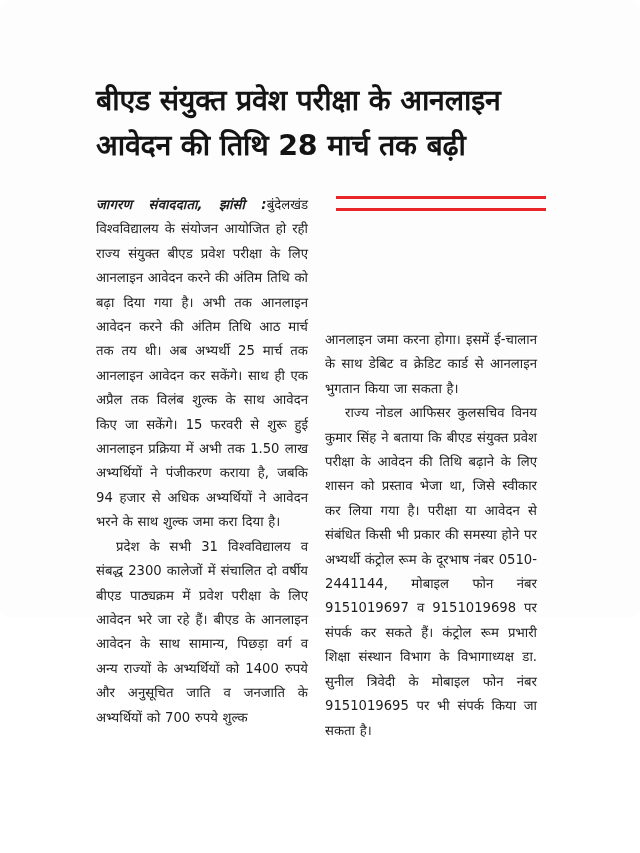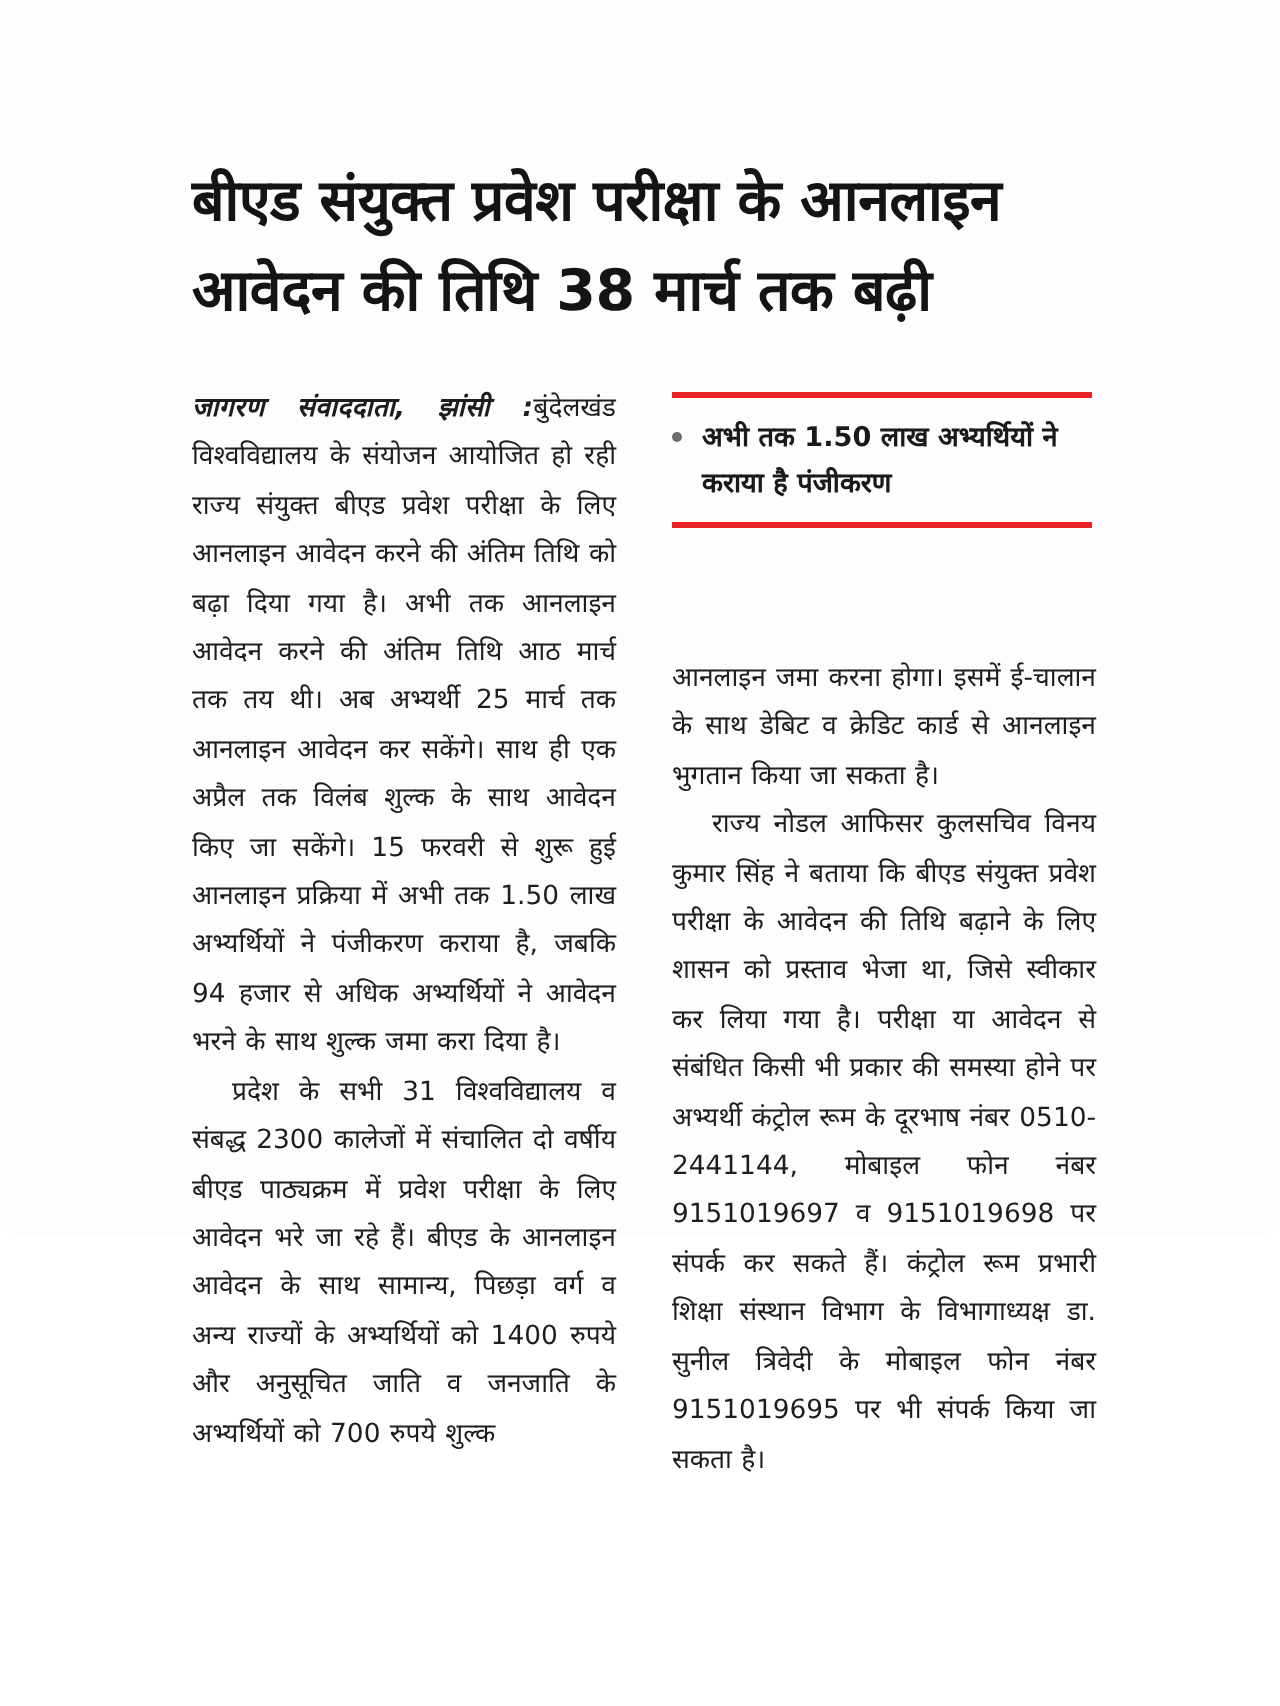--- a/index.html
+++ b/index.html
@@ -50,21 +50,21 @@
     top: 193px;
     width: 452px;
     height: 595px;
   }
   .col {
     position: absolute;
     top: 0;
     width: 212px;
   }
   #col-left  { left: 0; }
-  #col-right { left: 240px; }
+  #col-right { left: 229px; }
 
   .para {
     font-family: "DejaVu Sans", sans-serif;
     font-size: 13.2px;
     line-height: 24.4px;
     color: #1d1d1d;
     text-align: justify;
     text-align-last: left;
     margin: 0;
     word-spacing: 0.5px;
@@ -122,30 +122,26 @@
   
   #col-right .after-box { margin-top: 0; }
 </style>
 </head>
 <body>
 
 <div id="clipping">
 
   <div id="headline">
     <div class="headline-line">बीएड संयुक्त प्रवेश परीक्षा के आनलाइन</div>
-    <div class="headline-line">आवेदन की तिथि 38 मार्च तक बढ़ी</div>
+    <div class="headline-line">आवेदन की तिथि 28 मार्च तक बढ़ी</div>
   </div>
 
   <div id="bullet-box">
     <div class="rule-red rule-top"></div>
     <ul class="bullet-list">
-      <li class="bullet-item">
-        <span class="bullet-dot"></span>
-        <span>अभी तक 1.50 लाख अभ्यर्थियों ने कराया है पंजीकरण</span>
-      </li>
     </ul>
     <div class="rule-red rule-bottom"></div>
   </div>
 
   <div id="columns">
 
     <div class="col" id="col-left">
       <p class="para dateline-para"><span class="dateline">जागरण संवाददाता, झांसी :</span><span>बुंदेलखंड विश्वविद्यालय के संयोजन आयोजित हो रही राज्य संयुक्त बीएड प्रवेश परीक्षा के लिए आनलाइन आवेदन करने की अंतिम तिथि को बढ़ा दिया गया है। अभी तक आनलाइन आवेदन करने की अंतिम तिथि आठ मार्च तक तय थी। अब अभ्यर्थी 25 मार्च तक आनलाइन आवेदन कर सकेंगे। साथ ही एक अप्रैल तक विलंब शुल्क के साथ आवेदन किए जा सकेंगे। 15 फरवरी से शुरू हुई आनलाइन प्रक्रिया में अभी तक 1.50 लाख अभ्यर्थियों ने पंजीकरण कराया है, जबकि 94 हजार से अधिक अभ्यर्थियों ने आवेदन भरने के साथ शुल्क जमा करा दिया है।</span></p>
       <p class="para indent">प्रदेश के सभी 31 विश्वविद्यालय व संबद्ध 2300 कालेजों में संचालित दो वर्षीय बीएड पाठ्यक्रम में प्रवेश परीक्षा के लिए आवेदन भरे जा रहे हैं। बीएड के आनलाइन आवेदन के साथ सामान्य, पिछड़ा वर्ग व अन्य राज्यों के अभ्यर्थियों को 1400 रुपये और अनुसूचित जाति व जनजाति के अभ्यर्थियों को 700 रुपये शुल्क</p>
     </div>

